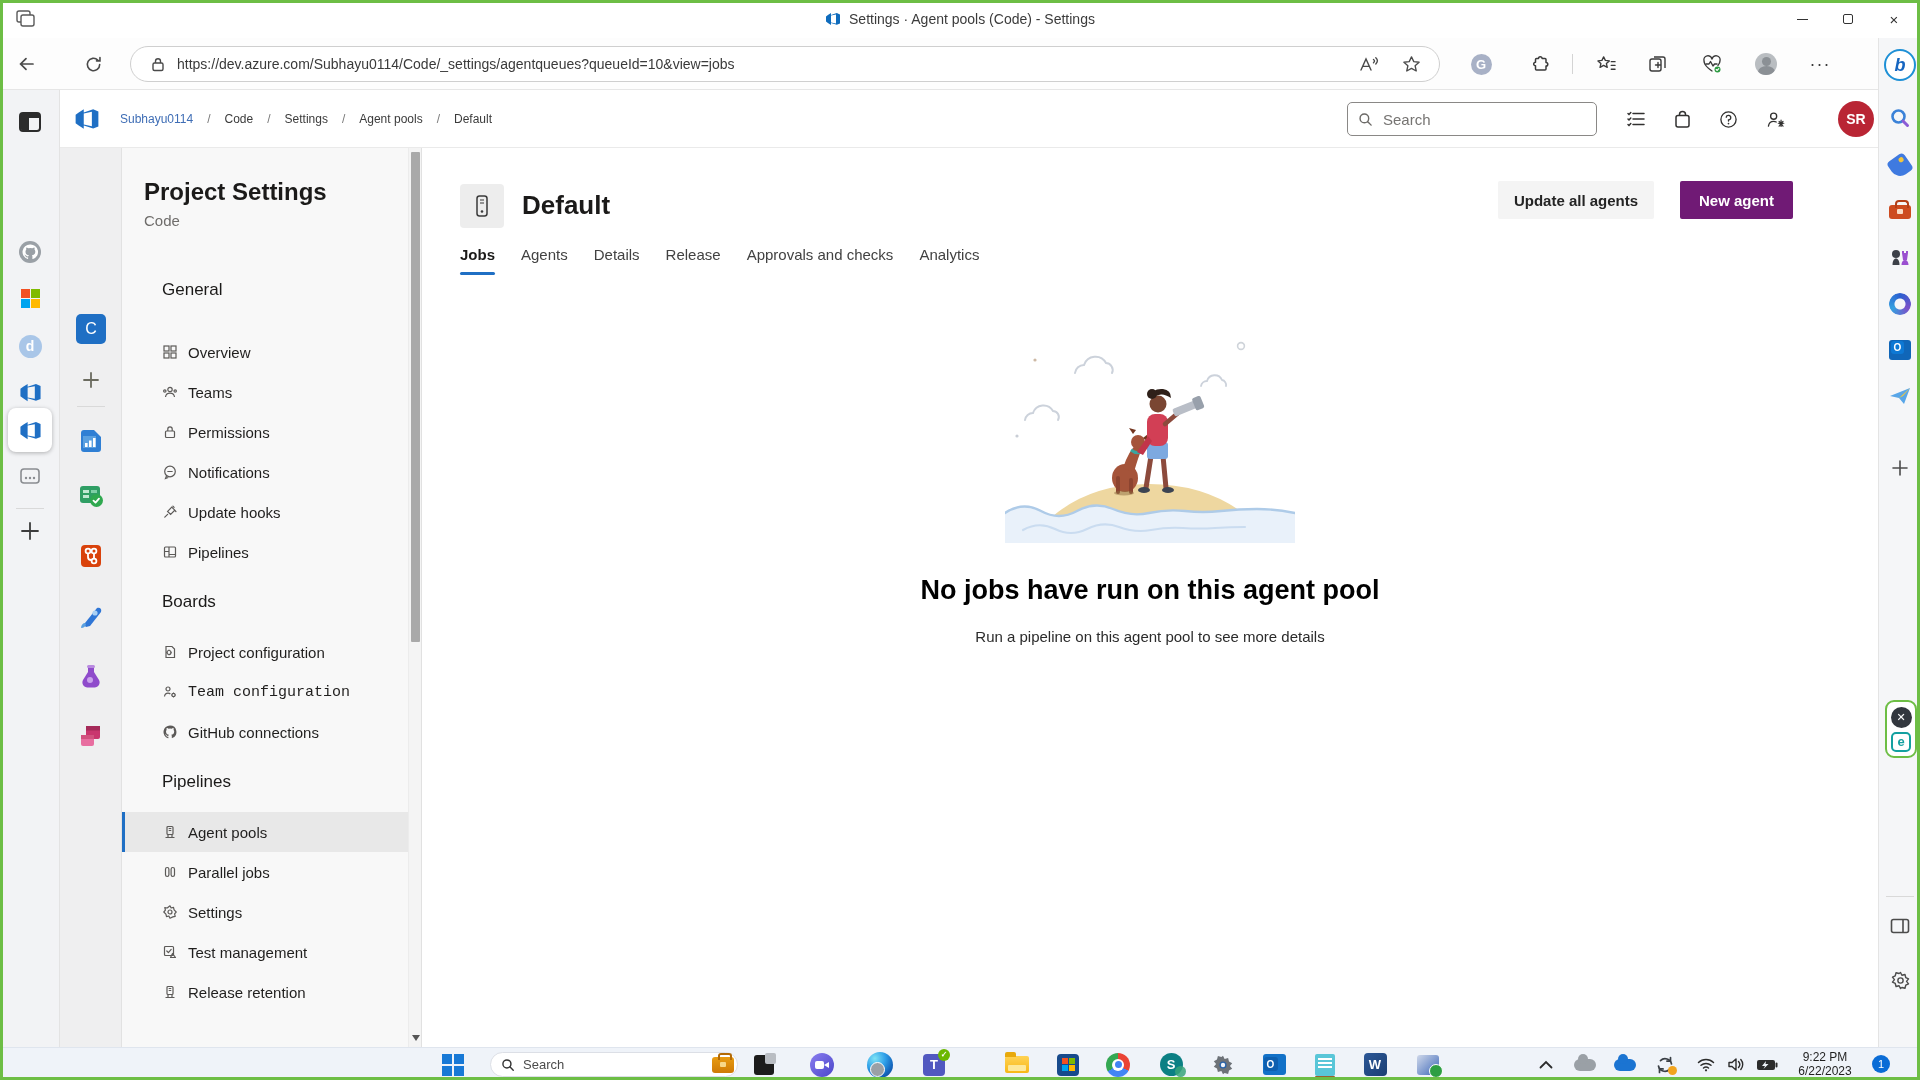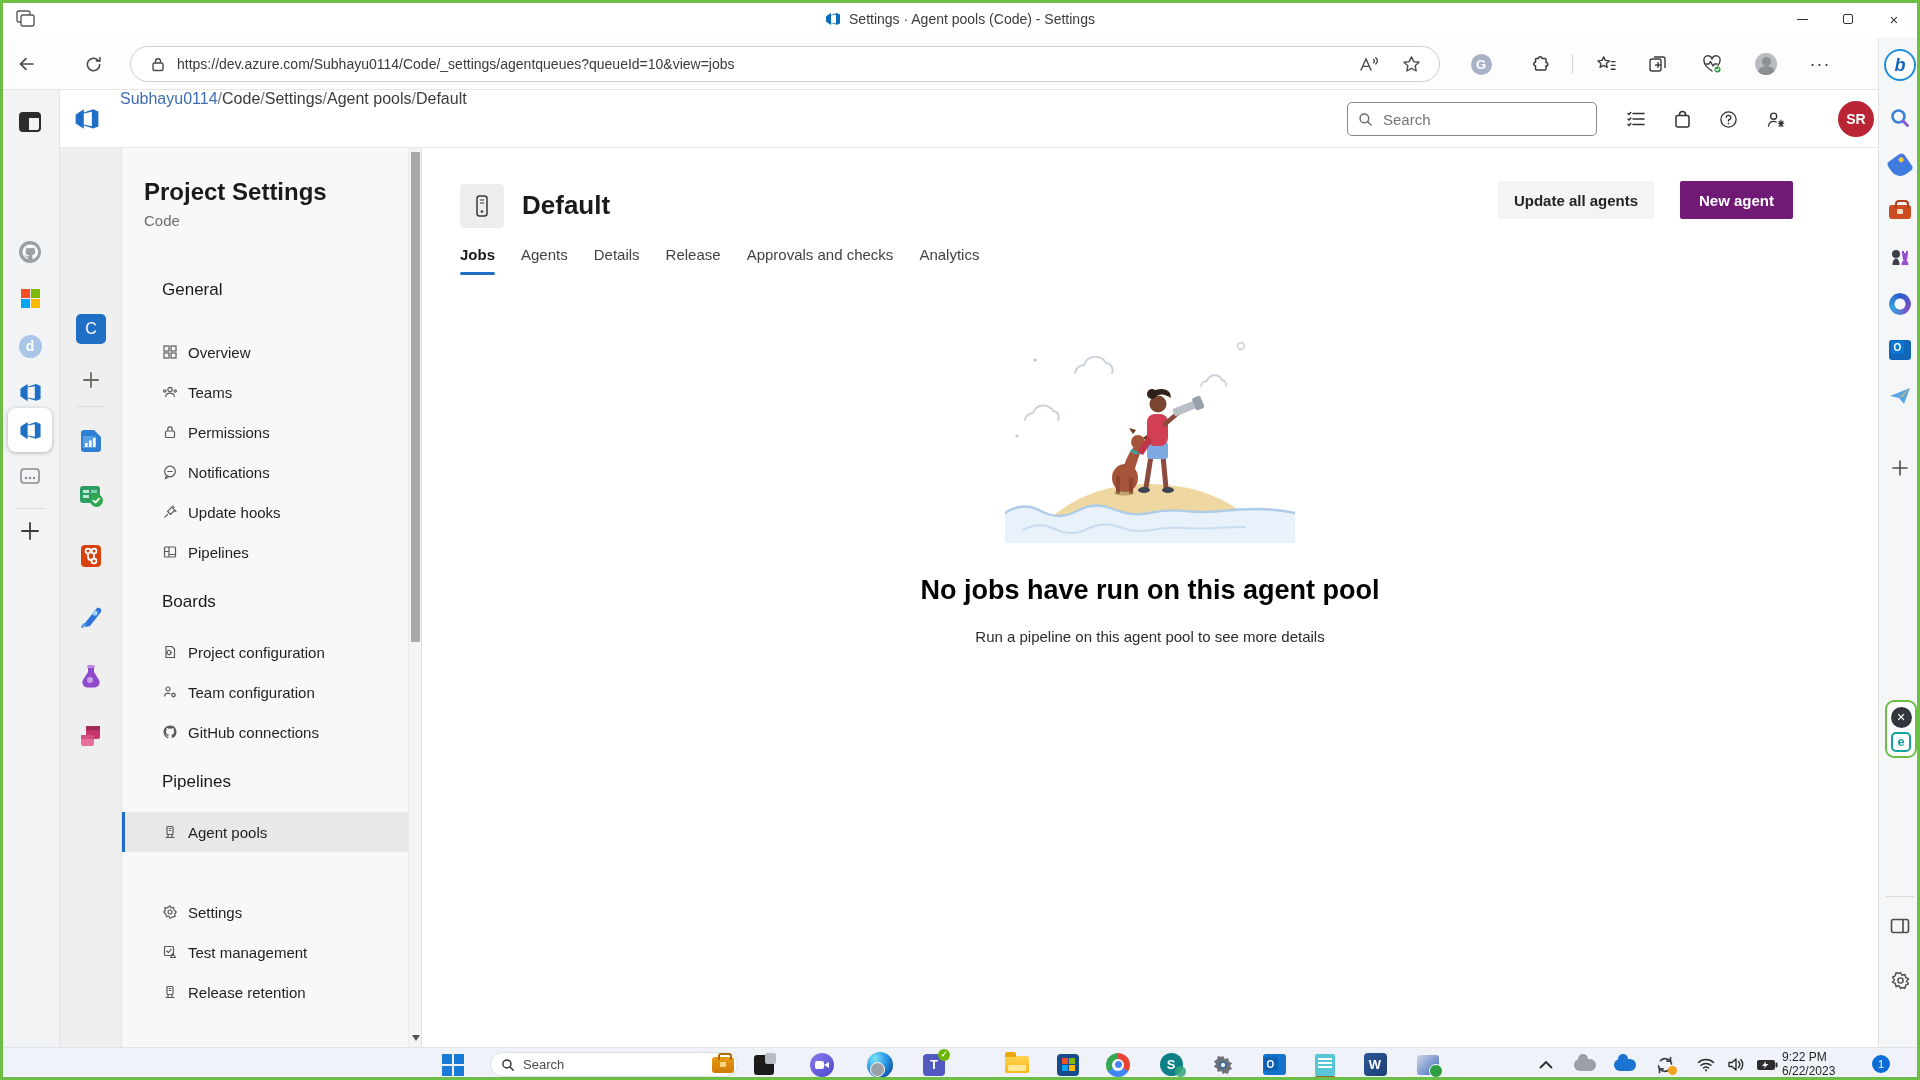--- a/index.html
+++ b/index.html
@@ -34,21 +34,21 @@
   
   #edge-rail { position:absolute; left:0; top:90px; width:60px; height:957px; background:#f2f3f5; border-right:1px solid #e3e3e3; }
   .rail-ic { position:absolute; left:0; width:60px; display:flex; align-items:center; justify-content:center; }
   .active-tab-card { position:absolute; left:8px; top:318px; width:44px; height:44px; background:#fff; border-radius:8px; box-shadow:0 1px 4px rgba(0,0,0,.28); display:flex; align-items:center; justify-content:center; }
   .ms-grid { display:grid; grid-template-columns:9px 9px; grid-template-rows:9px 9px; gap:1px; }
   .d-circ { width:23px; height:23px; border-radius:50%; background:#a9c6e8; color:#fff; font-weight:bold; font-size:14px; display:flex; align-items:center; justify-content:center; }
   .rail-divider { position:absolute; left:16px; width:28px; height:1px; background:#d9d9d9; }
 
   
   #ado-header { position:absolute; left:60px; top:90px; width:1818px; height:58px; background:#fff; border-bottom:1px solid #eaeaea; }
-  #ado-header .crumbs { position:absolute; left:60px; top:0; height:58px; display:flex; align-items:flex-start; font-size:16px; color:#3b3b3b; }
+  #ado-header .crumbs { position:absolute; left:60px; top:0; height:58px; display:flex; align-items:center; gap:14px; font-size:12px; color:#3b3b3b; }
   .crumb-link { color:#3e6db5; }
   .crumb-sep { color:#7a7a7a; }
   #ado-logo { position:absolute; left:14px; top:16px; }
   #ado-search { position:absolute; left:1287px; top:12px; width:250px; height:34px; border:1px solid #8a8886; border-radius:5px; background:#fff; display:flex; align-items:center; gap:10px; padding:0 10px; color:#6b6966; }
   #ado-search .ph { font-size:15px; color:#767472; }
   .hdr-ic { position:absolute; top:0; height:58px; display:flex; align-items:center; justify-content:center; color:#323130; }
   #avatar-sr { position:absolute; left:1778px; top:11px; width:36px; height:36px; border-radius:50%; background:#b92534; color:#fff; font-size:14px; font-weight:bold; display:flex; align-items:center; justify-content:center; }
 
   
   #proj-rail { position:absolute; left:60px; top:148px; width:62px; height:899px; background:#efeff0; border-right:1px solid #e2e2e2; }
@@ -139,21 +139,21 @@
   .note-ic::after { content:""; position:absolute; left:0; bottom:-3px; width:20px; height:3px; background:#9c5f2f; border-radius:1px; }
   .word-ic { width:23px; height:23px; background:linear-gradient(135deg,#2b5797,#1b3f73); border-radius:4px; color:#fff; font-weight:bold; font-size:13px; display:flex; align-items:center; justify-content:center; }
   .remote-ic { width:22px; height:20px; background:linear-gradient(135deg,#cfd8ea,#3b66b8); border-radius:3px; position:relative; }
   .remote-ic::after { content:""; position:absolute; right:-4px; bottom:-3px; width:12px; height:12px; border-radius:50%; background:#2d9e43; border:1px solid #fff; }
   .tray-ic { position:absolute; top:0; height:33px; display:flex; align-items:center; justify-content:center; color:#2c2c2c; }
   .cloud { width:22px; height:12px; background:#9aa0a6; border-radius:8px; position:relative; }
   .cloud::before { content:""; position:absolute; left:4px; top:-5px; width:10px; height:10px; border-radius:50%; background:inherit; }
   .cloud.blue { background:#1b74d2; }
   .sync-ic { position:relative; color:#3a3f45; }
   .sync-ic::after { content:""; position:absolute; right:-2px; bottom:-1px; width:9px; height:9px; border-radius:50%; background:#f2a41e; }
-  #clock { position:absolute; left:1782px; top:2px; width:86px; height:29px; font-size:12px; color:#1f1f1f; text-align:left; line-height:14px; }
+  #clock { position:absolute; left:1782px; top:2px; width:86px; height:29px; font-size:12px; color:#1f1f1f; text-align:center; line-height:14px; }
   #notif-badge { position:absolute; left:1872px; top:7px; width:18px; height:18px; border-radius:50%; background:#0a6cd6; color:#fff; font-size:11px; display:flex; align-items:center; justify-content:center; }
 
   svg { display:block; }
 </style>
 </head>
 <body>
 
 <div id="screen">
   <div id="green-frame"></div>
 
@@ -500,21 +500,21 @@
     <div class="nav-item" style="top:484px;">
       <span class="ni-ic">
           <svg viewBox="0 0 16 16" fill="none" stroke="currentColor" stroke-width="1.2">
             <path d="M4 2.5h6l2.5 2.5v8.5H4z"></path>
             <circle cx="7" cy="8.5" r="2"></circle>
             <path d="M7 5.6v1M7 10.4v1M4.4 8.5h1M8.6 8.5h1" stroke-width="1"></path>
           </svg>
         </span>
       <span>Project configuration</span>
     </div>
-    <div class="nav-item" style="top:524px;">
+    <div class="nav-item" style="top:524px;font-family:Liberation Mono, monospace;">
       <span class="ni-ic">
           <svg viewBox="0 0 16 16" fill="none" stroke="currentColor" stroke-width="1.2">
             <circle cx="6" cy="5" r="2"></circle>
             <path d="M2.5 12.5c.3-2.3 1.7-3.4 3.5-3.4 1 0 1.8.3 2.4.9"></path>
             <circle cx="11.5" cy="11" r="1.6"></circle>
             <path d="M11.5 8.6v.8M11.5 12.6v.8M9.1 11h.8M13.1 11h.8" stroke-width="1"></path>
           </svg>
         </span>
       <span>Team configuration</span>
     </div>
@@ -531,20 +531,29 @@
 
     <div class="nav-item selected" style="top:664px;">
       <span class="ni-ic">
           <svg viewBox="0 0 16 16" fill="none" stroke="currentColor" stroke-width="1.2">
             <rect x="5" y="2.5" width="6" height="8" rx="1"></rect>
             <path d="M6.7 4.5h2.6M6.7 6.5h2.6" stroke-width="1"></path>
             <path d="M3.5 13.5h9M6 10.5v3M10 10.5v3"></path>
           </svg>
         </span>
       <span>Agent pools</span>
+    </div>
+    <div class="nav-item" style="top:704px;">
+      <span class="ni-ic">
+          <svg viewBox="0 0 16 16" fill="none" stroke="currentColor" stroke-width="1.2">
+            <rect x="3.5" y="3.5" width="3.4" height="9" rx="1.7"></rect>
+            <rect x="9.1" y="3.5" width="3.4" height="9" rx="1.7"></rect>
+          </svg>
+        </span>
+      <span>Parallel jobs</span>
     </div>
     <div class="nav-item" style="top:744px;">
       <span class="ni-ic">
           <svg viewBox="0 0 16 16" fill="none" stroke="currentColor" stroke-width="1.2" stroke-linejoin="round">
             <circle cx="8" cy="8" r="2"></circle>
             <path d="M8 1.8 9.1 4l2.4-.6.6 2.4L14.2 8l-1.6 1.9.6 2.4-2.4.6L8 14.2 6.9 12l-2.4.6-.6-2.4L1.8 8l1.6-1.9-.6-2.4L5.2 4z"></path>
           </svg>
         </span>
       <span>Settings</span>
     </div>

